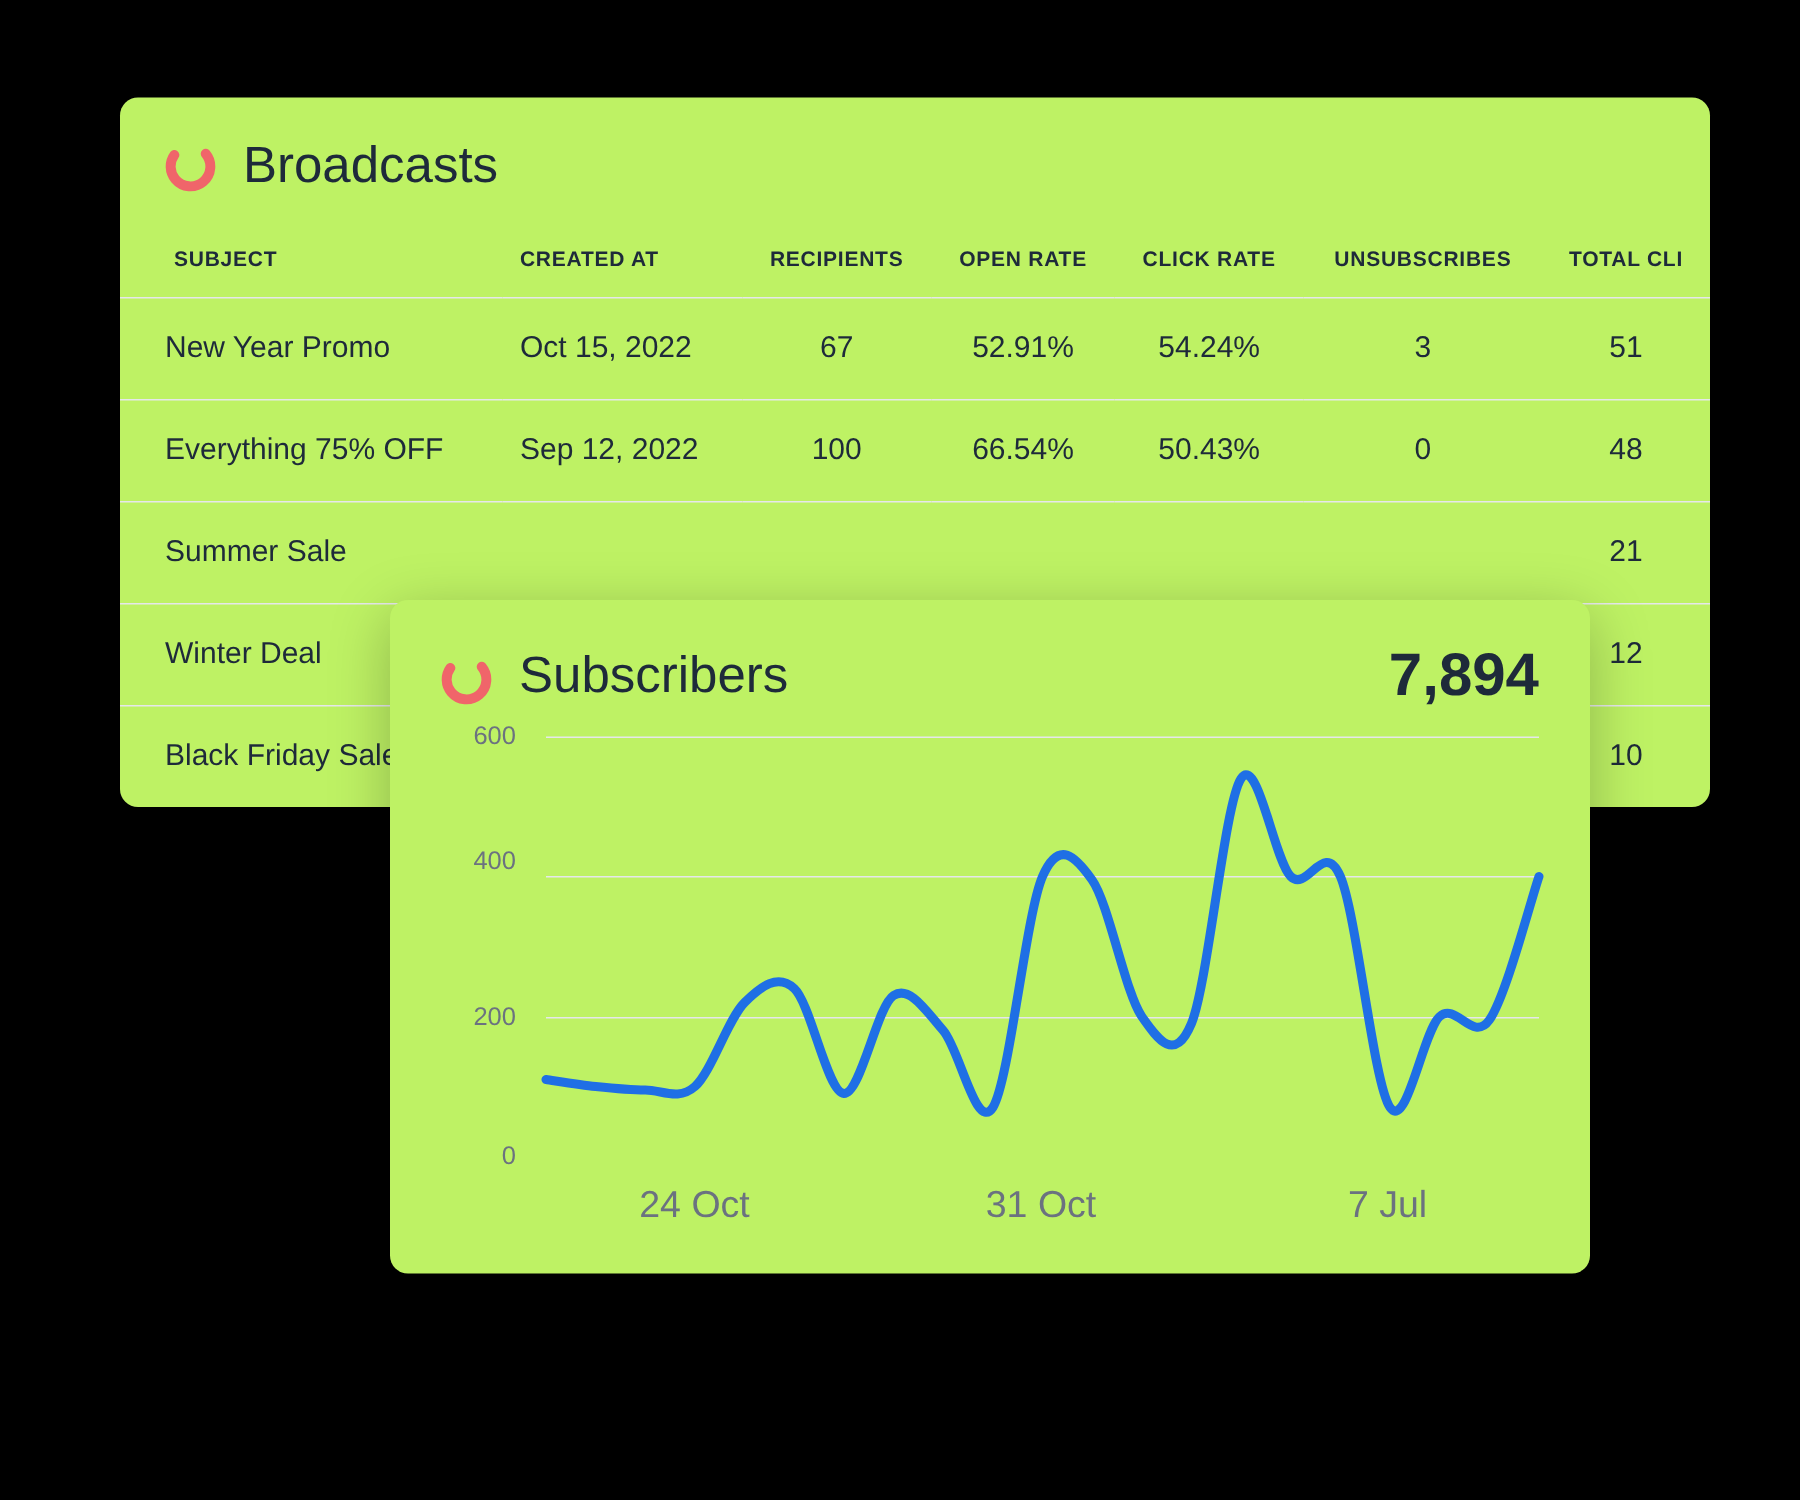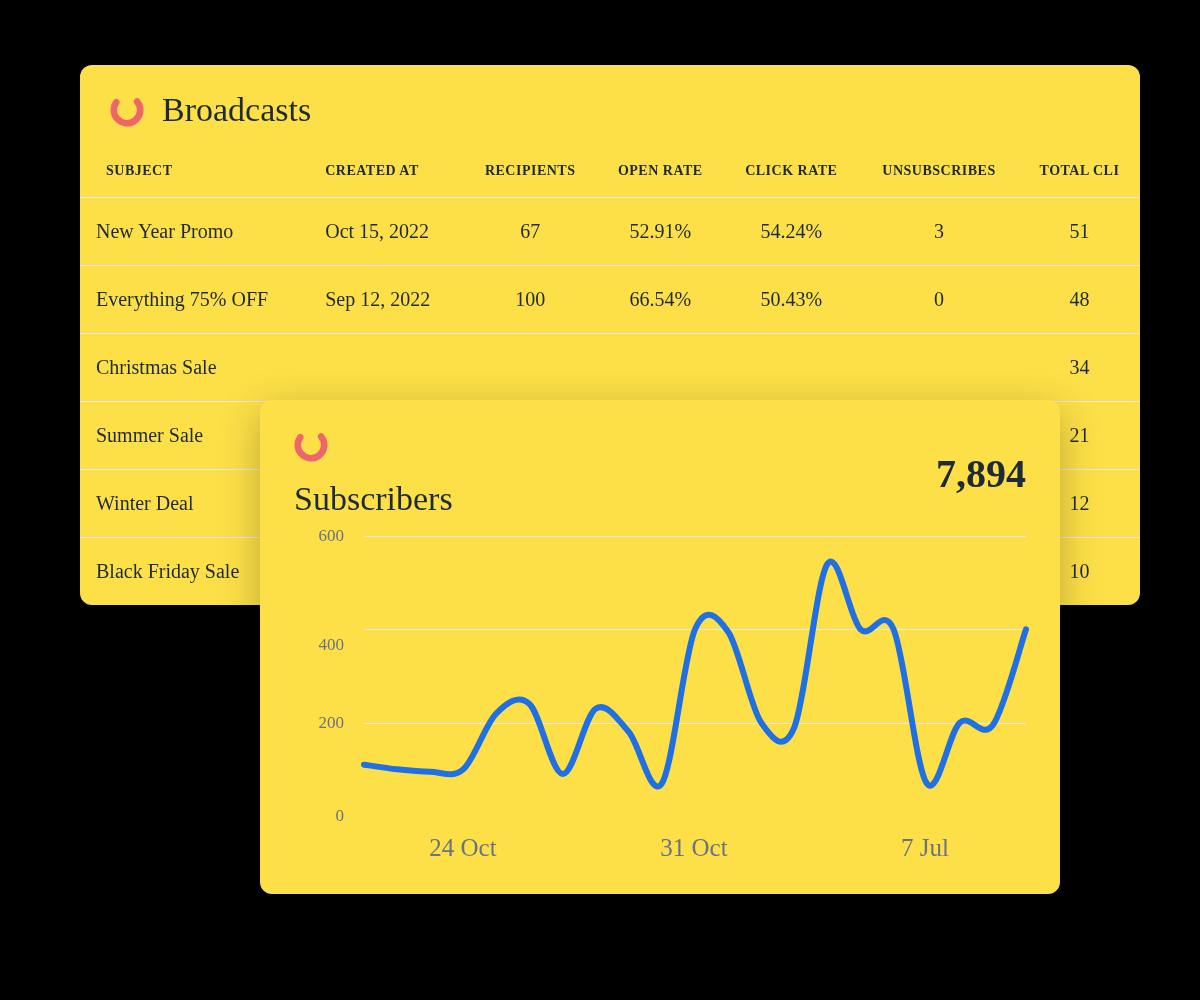--- a/index.html
+++ b/index.html
@@ -5,25 +5,24 @@
   * { box-sizing: border-box; margin: 0; padding: 0; }
   body {
     background: #000;
     width: 1200px;
     height: 1000px;
     font-family: -apple-system, BlinkMacSystemFont, "Segoe UI", Helvetica, Arial, sans-serif;
     position: relative;
     overflow: hidden;
   }
   .card {
-    background: #fde047;
+    background: #bef264;
     border-radius: 12px;
     box-shadow: 0 10px 40px rgba(0,0,0,0.25);
     position: absolute;
-    font-family: Liberation Serif, serif;
   }
   .broadcasts-card {
     left: 80px;
     top: 65px;
     width: 1060px;
     overflow: hidden;
   }
   .card-header {
     display: flex;
     align-items: center;
@@ -46,50 +45,49 @@
   .table th {
     text-align: left;
     font-size: 14px;
     font-weight: 700;
     letter-spacing: 0.5px;
     color: #1e2a3a;
     padding: 14px 12px 18px 12px;
     border-bottom: 1px solid #e5e7eb;
     white-space: nowrap;
   }
-  .table th:first-child { padding-left: 26px; }
+  .table th:first-child { padding-left: 36px; }
   .table th.center { text-align: center; }
   .table td {
     font-size: 20px;
     color: #1e2a3a;
     padding: 22px 12px;
     border-bottom: 1px solid #e5e7eb;
     white-space: nowrap;
   }
-  .table td:first-child { padding-left: 16px; }
+  .table td:first-child { padding-left: 30px; }
   .table td.center { text-align: center; }
   .table tr:last-child td { border-bottom: none; }
 
   .subscribers-card {
     left: 260px;
     top: 400px;
     width: 800px;
     padding: 28px 34px 28px 34px;
   }
   .sub-header {
     display: flex;
     align-items: center;
     justify-content: space-between;
     margin-bottom: 18px;
   }
   .sub-left {
     display: flex;
-    align-items: flex-start;
+    align-items: flex-end;
     gap: 18px;
-    flex-direction: column;
   }
   .sub-count {
     font-size: 40px;
     font-weight: 700;
     color: #1e2a3a;
   }
   .chart-area {
     position: relative;
     height: 330px;
     padding-left: 70px;
@@ -179,29 +177,20 @@
         <tr>
           <td>Everything 75% OFF</td>
           <td>Sep 12, 2022</td>
           <td class="center">100</td>
           <td class="center">66.54%</td>
           <td class="center">50.43%</td>
           <td class="center">0</td>
           <td class="center">48</td>
         </tr>
         <tr>
-          <td>Christmas Sale</td>
-          <td></td>
-          <td class="center"></td>
-          <td class="center"></td>
-          <td class="center"></td>
-          <td class="center"></td>
-          <td class="center">34</td>
-        </tr>
-        <tr>
           <td>Summer Sale</td>
           <td></td>
           <td class="center"></td>
           <td class="center"></td>
           <td class="center"></td>
           <td class="center"></td>
           <td class="center">21</td>
         </tr>
         <tr>
           <td>Winter Deal</td>
@@ -233,21 +222,21 @@
       </svg>
       <div class="card-title">Subscribers</div>
     </div>
     <div class="sub-count">7,894</div>
   </div>
 
   <div class="chart-area">
     <div class="y-ticks" id="y-ticks">
         <div class="y-tick" style="top: 280px;">0</div>
         <div class="y-tick" style="top: 186.667px; margin-left: 32px;">200</div>
-        <div class="y-tick" style="top: 109px;">400</div>
+        <div class="y-tick" style="top: 83px;">400</div>
         <div class="y-tick" style="top: 0px;">600</div>
       </div>
     <div id="gridlines">
         <div class="gridline" style="top: 186.667px;"></div>
         <div class="gridline" style="top: 93.3333px;"></div>
         <div class="gridline" style="top: 0px;"></div>
       </div>
     <div class="chart-plot">
       <svg class="line-svg" id="line-svg" preserveAspectRatio="none" viewBox="0 0 660 280">
           <path d="M 0 228.66666666666666 C 5.5 229.44444444444443, 22 232.16666666666669, 33 233.33333333333334 C 44 234.5, 55 235.66666666666666, 66 235.66666666666666 C 77 235.66666666666666, 88 243.05555555555557, 99 233.33333333333334 C 110 223.61111111111111, 121 188.2222222222222, 132 177.33333333333331 C 143 166.44444444444443, 154 157.88888888888889, 165 168 C 176 178.11111111111111, 187 237.22222222222223, 198 238 C 209 238.77777777777777, 219.99999999999997 179.66666666666669, 230.99999999999997 172.66666666666669 C 241.99999999999997 165.66666666666669, 253 183.55555555555557, 264 196 C 275 208.44444444444443, 286 264.4444444444444, 297 247.33333333333331 C 308 230.2222222222222, 319 118.61111111111111, 330 93.33333333333334 C 341 68.05555555555557, 352.00000000000006 80.11111111111111, 363.00000000000006 95.66666666666667 C 374.00000000000006 111.22222222222223, 385 170.72222222222223, 396 186.66666666666669 C 407 202.61111111111114, 418 217.7777777777778, 429 191.33333333333334 C 440 164.88888888888889, 450.99999999999994 44.33333333333333, 461.99999999999994 27.999999999999993 C 472.99999999999994 11.66666666666666, 484 82.44444444444446, 495 93.33333333333334 C 506 104.22222222222223, 517 67.66666666666669, 528 93.33333333333334 C 539 119, 550 231.77777777777777, 561 247.33333333333331 C 572 262.88888888888886, 583 196.3888888888889, 594 186.66666666666669 C 605 176.94444444444446, 616 204.55555555555554, 627 189 C 638 173.44444444444446, 654.5 109.27777777777779, 660 93.33333333333334" fill="none" stroke="#1f6fe5" stroke-width="6" stroke-linecap="round" stroke-linejoin="round"></path>

